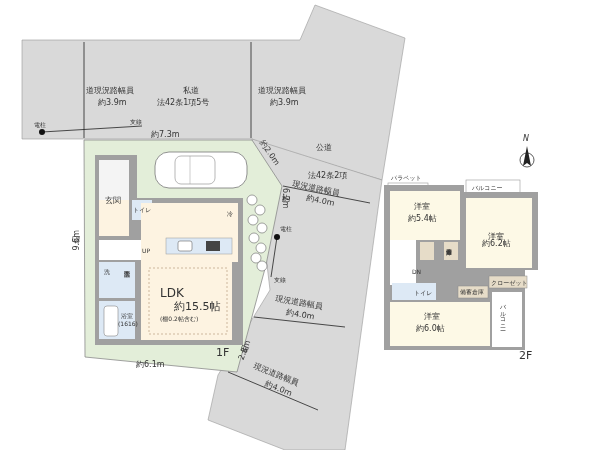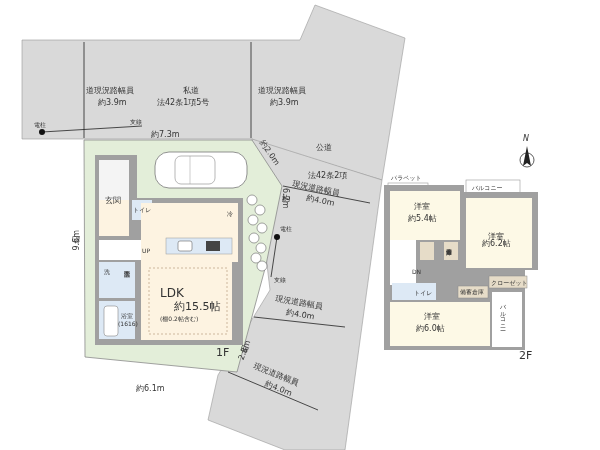--- a/index.html
+++ b/index.html
@@ -104,21 +104,21 @@
 <div class="t" style="left:308px;top:155px;margin-top:16px;">法42条2項</div>
 <div class="t" style="left:292px;top:184px;transform:rotate(12deg);">現況道路幅員</div>
 <div class="t" style="left:306px;top:196px;transform:rotate(12deg);">約4.0m</div>
 <div class="t vt" style="left:280px;top:188px;">約6.2m</div>
 <div class="t s" style="left:280px;top:225px;">電柱</div>
 <div class="t s" style="left:274px;top:276px;">支線</div>
 <div class="t" style="left:275px;top:298px;transform:rotate(10deg);">現況道路幅員</div>
 <div class="t" style="left:286px;top:310px;transform:rotate(10deg);">約4.0m</div>
 <div class="t vt" style="left:72px;top:230px;transform:rotate(180deg);">約9.6m</div>
 <div class="t vt" style="left:240px;top:340px;transform:rotate(200deg);">約2.8m</div>
-<div class="t" style="left:136px;top:384px;">約6.1m</div>
+<div class="t" style="left:136px;top:360px;">約6.1m</div>
 <div class="t" style="left:252px;top:370px;transform:rotate(22deg);">現況道路幅員</div>
 <div class="t" style="left:264px;top:384px;transform:rotate(22deg);">約4.0m</div>
 
 <div class="t" style="left:105px;top:196px;">玄関</div>
 <div class="t s" style="left:133px;top:206px;">トイレ</div>
 <div class="t s" style="left:227px;top:210px;">冷</div>
 <div class="t s" style="left:142px;top:247px;">UP</div>
 <div class="t s" style="left:104px;top:268px;">洗</div>
 <div class="t s vt" style="left:124px;top:266px;">洗面室</div>
 <div class="t s" style="left:121px;top:312px;">浴室</div>

